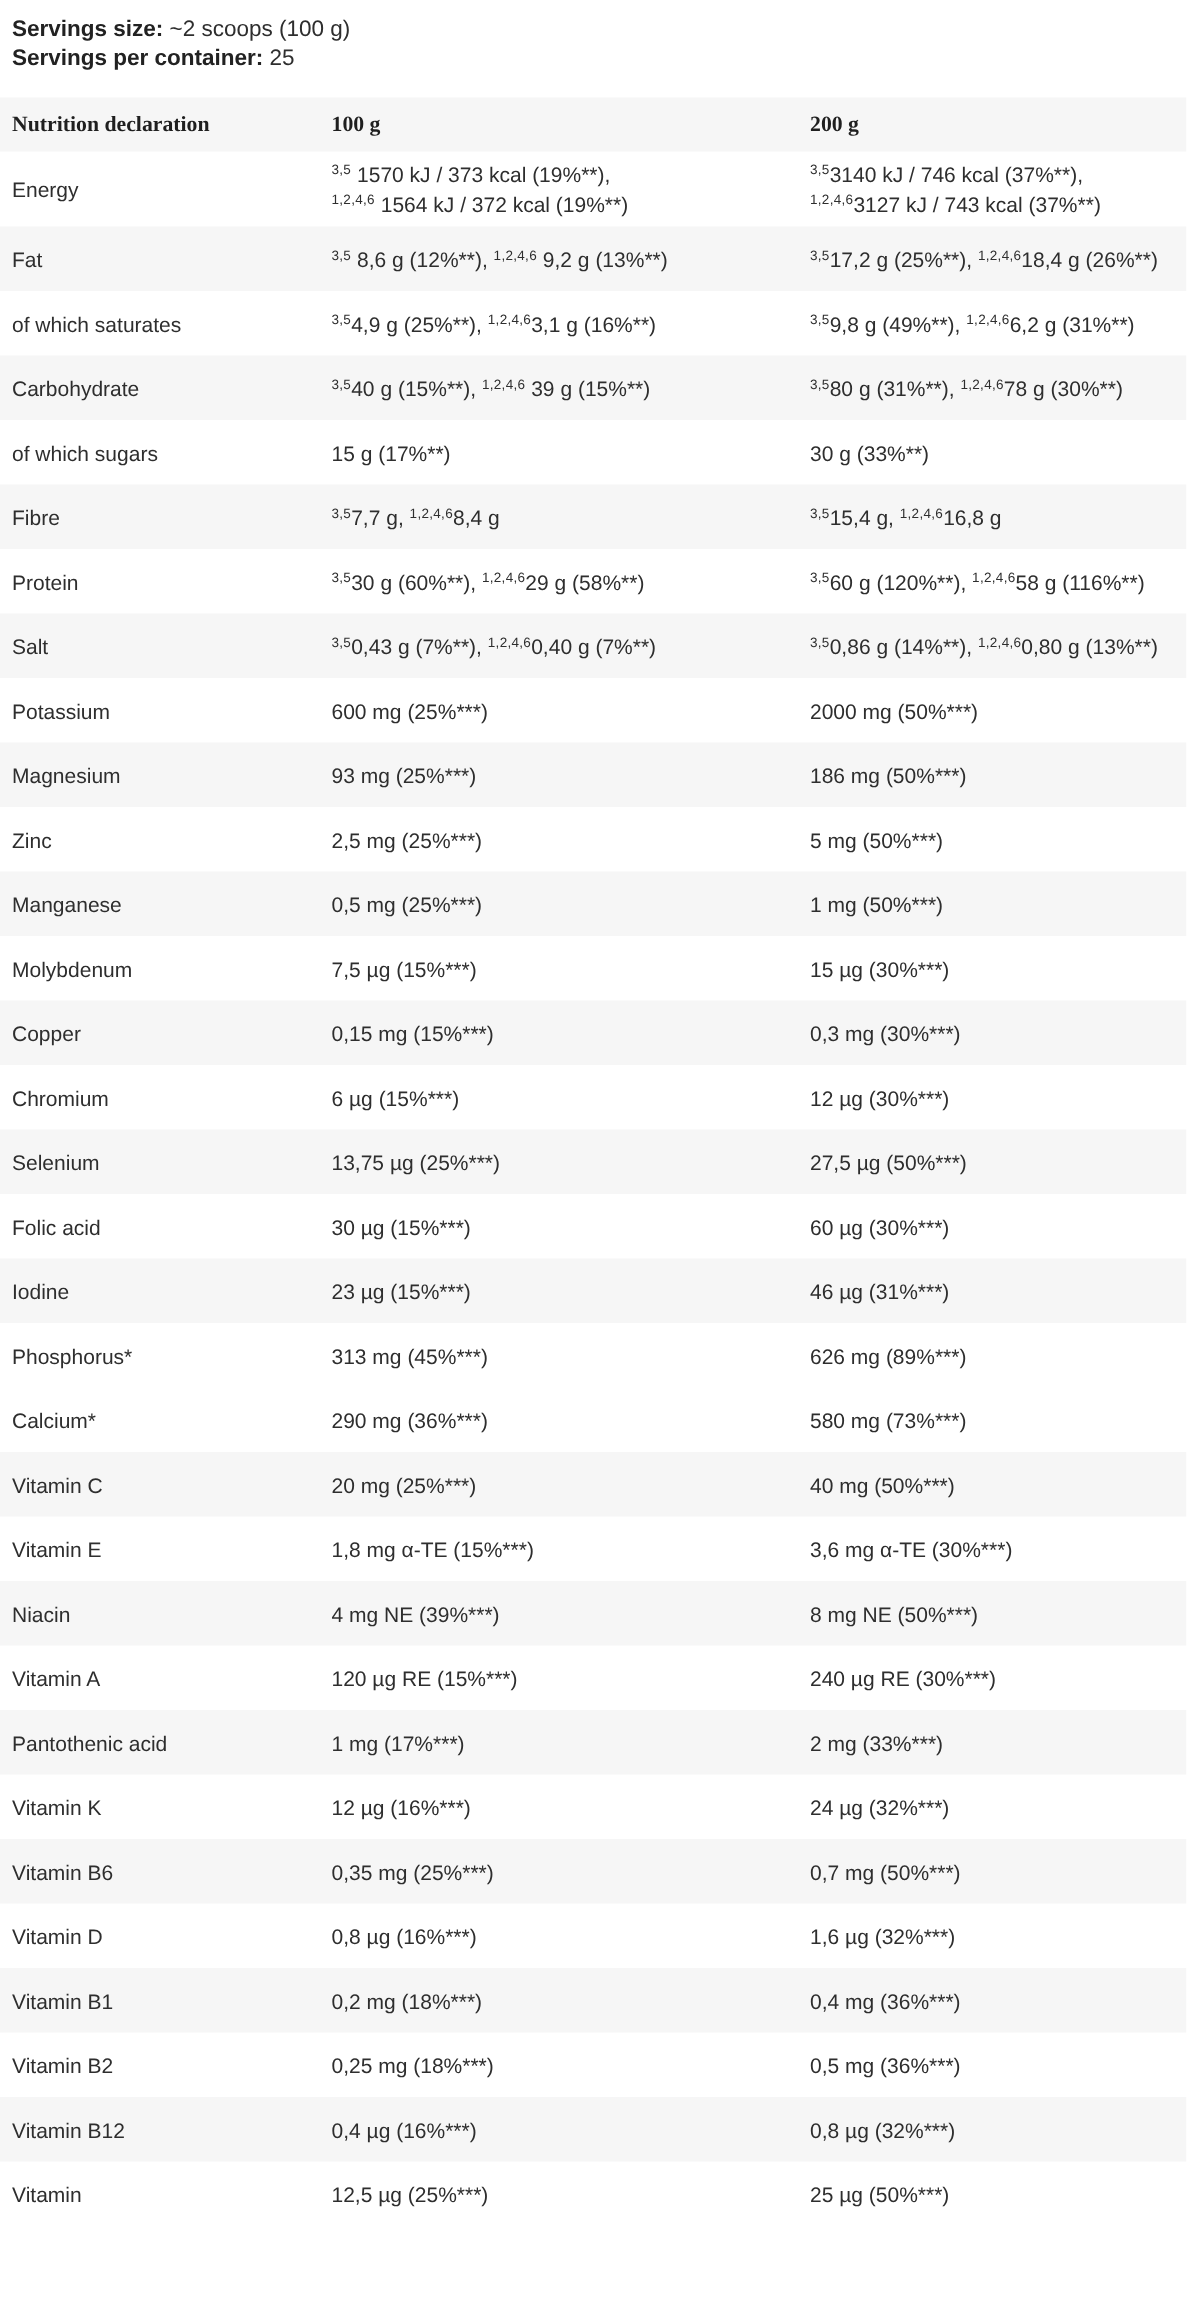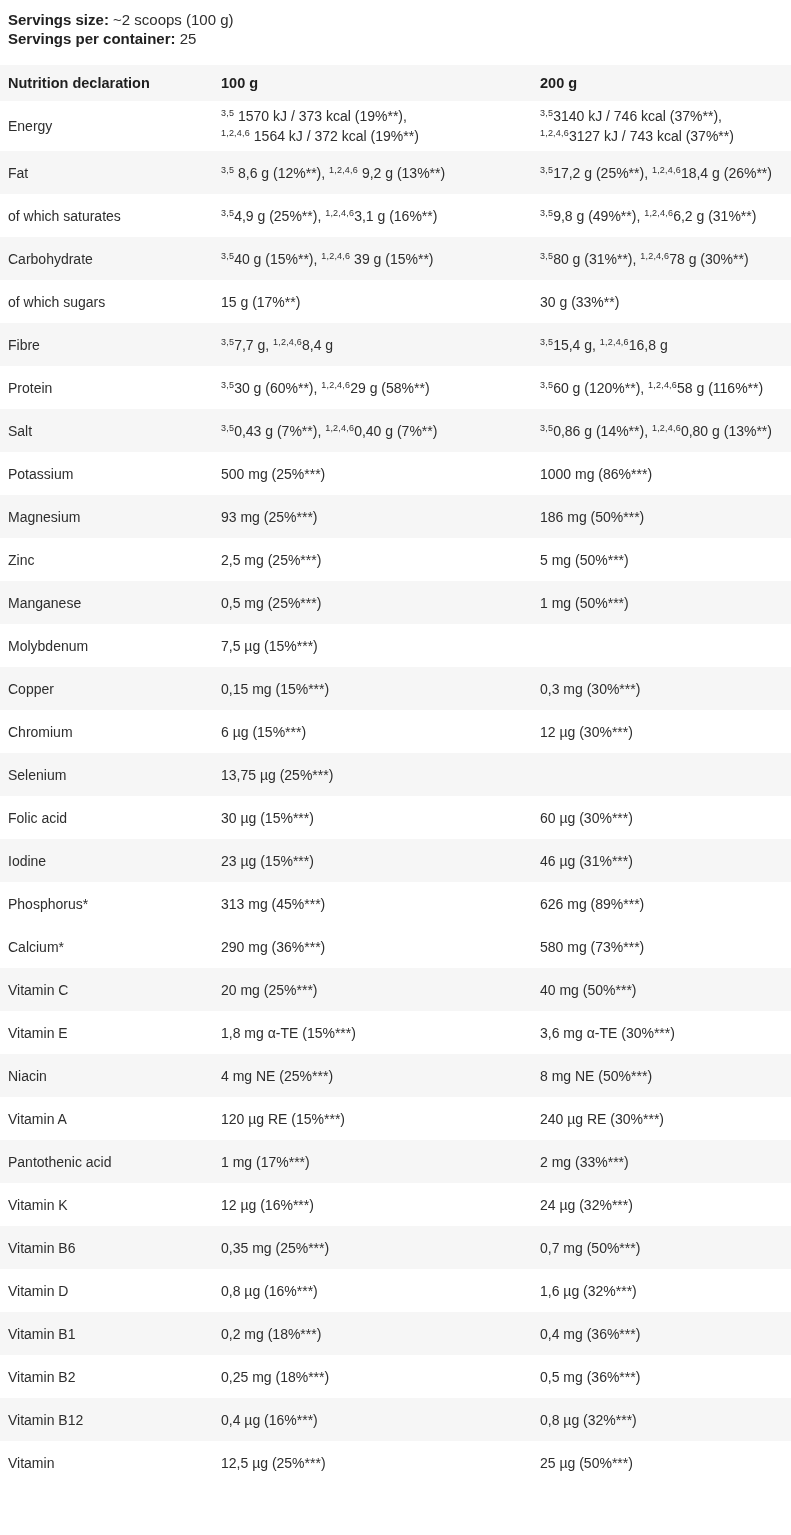--- a/index.html
+++ b/index.html
@@ -27,20 +27,21 @@
     align-items: center;
     box-sizing: border-box;
   }
   .row.stripe { background: #f6f6f6; }
 
   .thead {
     min-height: 36px;
     font-weight: 700;
     font-size: 14.5px;
     color: #1f1f1f;
+    font-family: Liberation Serif, serif;
   }
 
   .brow {
     min-height: 43px;
     font-size: 14px;
     padding: 5px 0;
   }
 
   .cell { box-sizing: border-box; }
   .cell.name { padding-left: 8px; padding-right: 10px; }
@@ -149,24 +150,24 @@
           <div class="cell v100">
             <div class="cellline"><sup class="ref">3,5</sup>0,43 g (7%**), <sup class="ref">1,2,4,6</sup>0,40 g (7%**)</div>
           </div>
           <div class="cell v200">
             <div class="cellline"><sup class="ref">3,5</sup>0,86 g (14%**), <sup class="ref">1,2,4,6</sup>0,80 g (13%**)</div>
           </div>
         </div>
         <div class="row brow">
           <div class="cell name">Potassium</div>
           <div class="cell v100">
-            <div class="cellline">500 mg (25%***)</div>
-          </div>
-          <div class="cell v200">
-            <div class="cellline">1000 mg (86%***)</div>
+            <div class="cellline">600 mg (25%***)</div>
+          </div>
+          <div class="cell v200">
+            <div class="cellline">2000 mg (50%***)</div>
           </div>
         </div>
         <div class="row brow stripe">
           <div class="cell name">Magnesium</div>
           <div class="cell v100">
             <div class="cellline">93 mg (25%***)</div>
           </div>
           <div class="cell v200">
             <div class="cellline">186 mg (50%***)</div>
           </div>
@@ -187,20 +188,23 @@
           </div>
           <div class="cell v200">
             <div class="cellline">1 mg (50%***)</div>
           </div>
         </div>
         <div class="row brow">
           <div class="cell name">Molybdenum</div>
           <div class="cell v100">
             <div class="cellline">7,5 µg (15%***)</div>
           </div>
+          <div class="cell v200">
+            <div class="cellline">15 µg (30%***)</div>
+          </div>
         </div>
         <div class="row brow stripe">
           <div class="cell name">Copper</div>
           <div class="cell v100">
             <div class="cellline">0,15 mg (15%***)</div>
           </div>
           <div class="cell v200">
             <div class="cellline">0,3 mg (30%***)</div>
           </div>
         </div>
@@ -211,20 +215,23 @@
           </div>
           <div class="cell v200">
             <div class="cellline">12 µg (30%***)</div>
           </div>
         </div>
         <div class="row brow stripe">
           <div class="cell name">Selenium</div>
           <div class="cell v100">
             <div class="cellline">13,75 µg (25%***)</div>
           </div>
+          <div class="cell v200">
+            <div class="cellline">27,5 µg (50%***)</div>
+          </div>
         </div>
         <div class="row brow">
           <div class="cell name">Folic acid</div>
           <div class="cell v100">
             <div class="cellline">30 µg (15%***)</div>
           </div>
           <div class="cell v200">
             <div class="cellline">60 µg (30%***)</div>
           </div>
         </div>
@@ -269,21 +276,21 @@
           <div class="cell v100">
             <div class="cellline">1,8 mg α-TE (15%***)</div>
           </div>
           <div class="cell v200">
             <div class="cellline">3,6 mg α-TE (30%***)</div>
           </div>
         </div>
         <div class="row brow stripe">
           <div class="cell name">Niacin</div>
           <div class="cell v100">
-            <div class="cellline">4 mg NE (25%***)</div>
+            <div class="cellline">4 mg NE (39%***)</div>
           </div>
           <div class="cell v200">
             <div class="cellline">8 mg NE (50%***)</div>
           </div>
         </div>
         <div class="row brow">
           <div class="cell name">Vitamin A</div>
           <div class="cell v100">
             <div class="cellline">120 µg RE (15%***)</div>
           </div>

